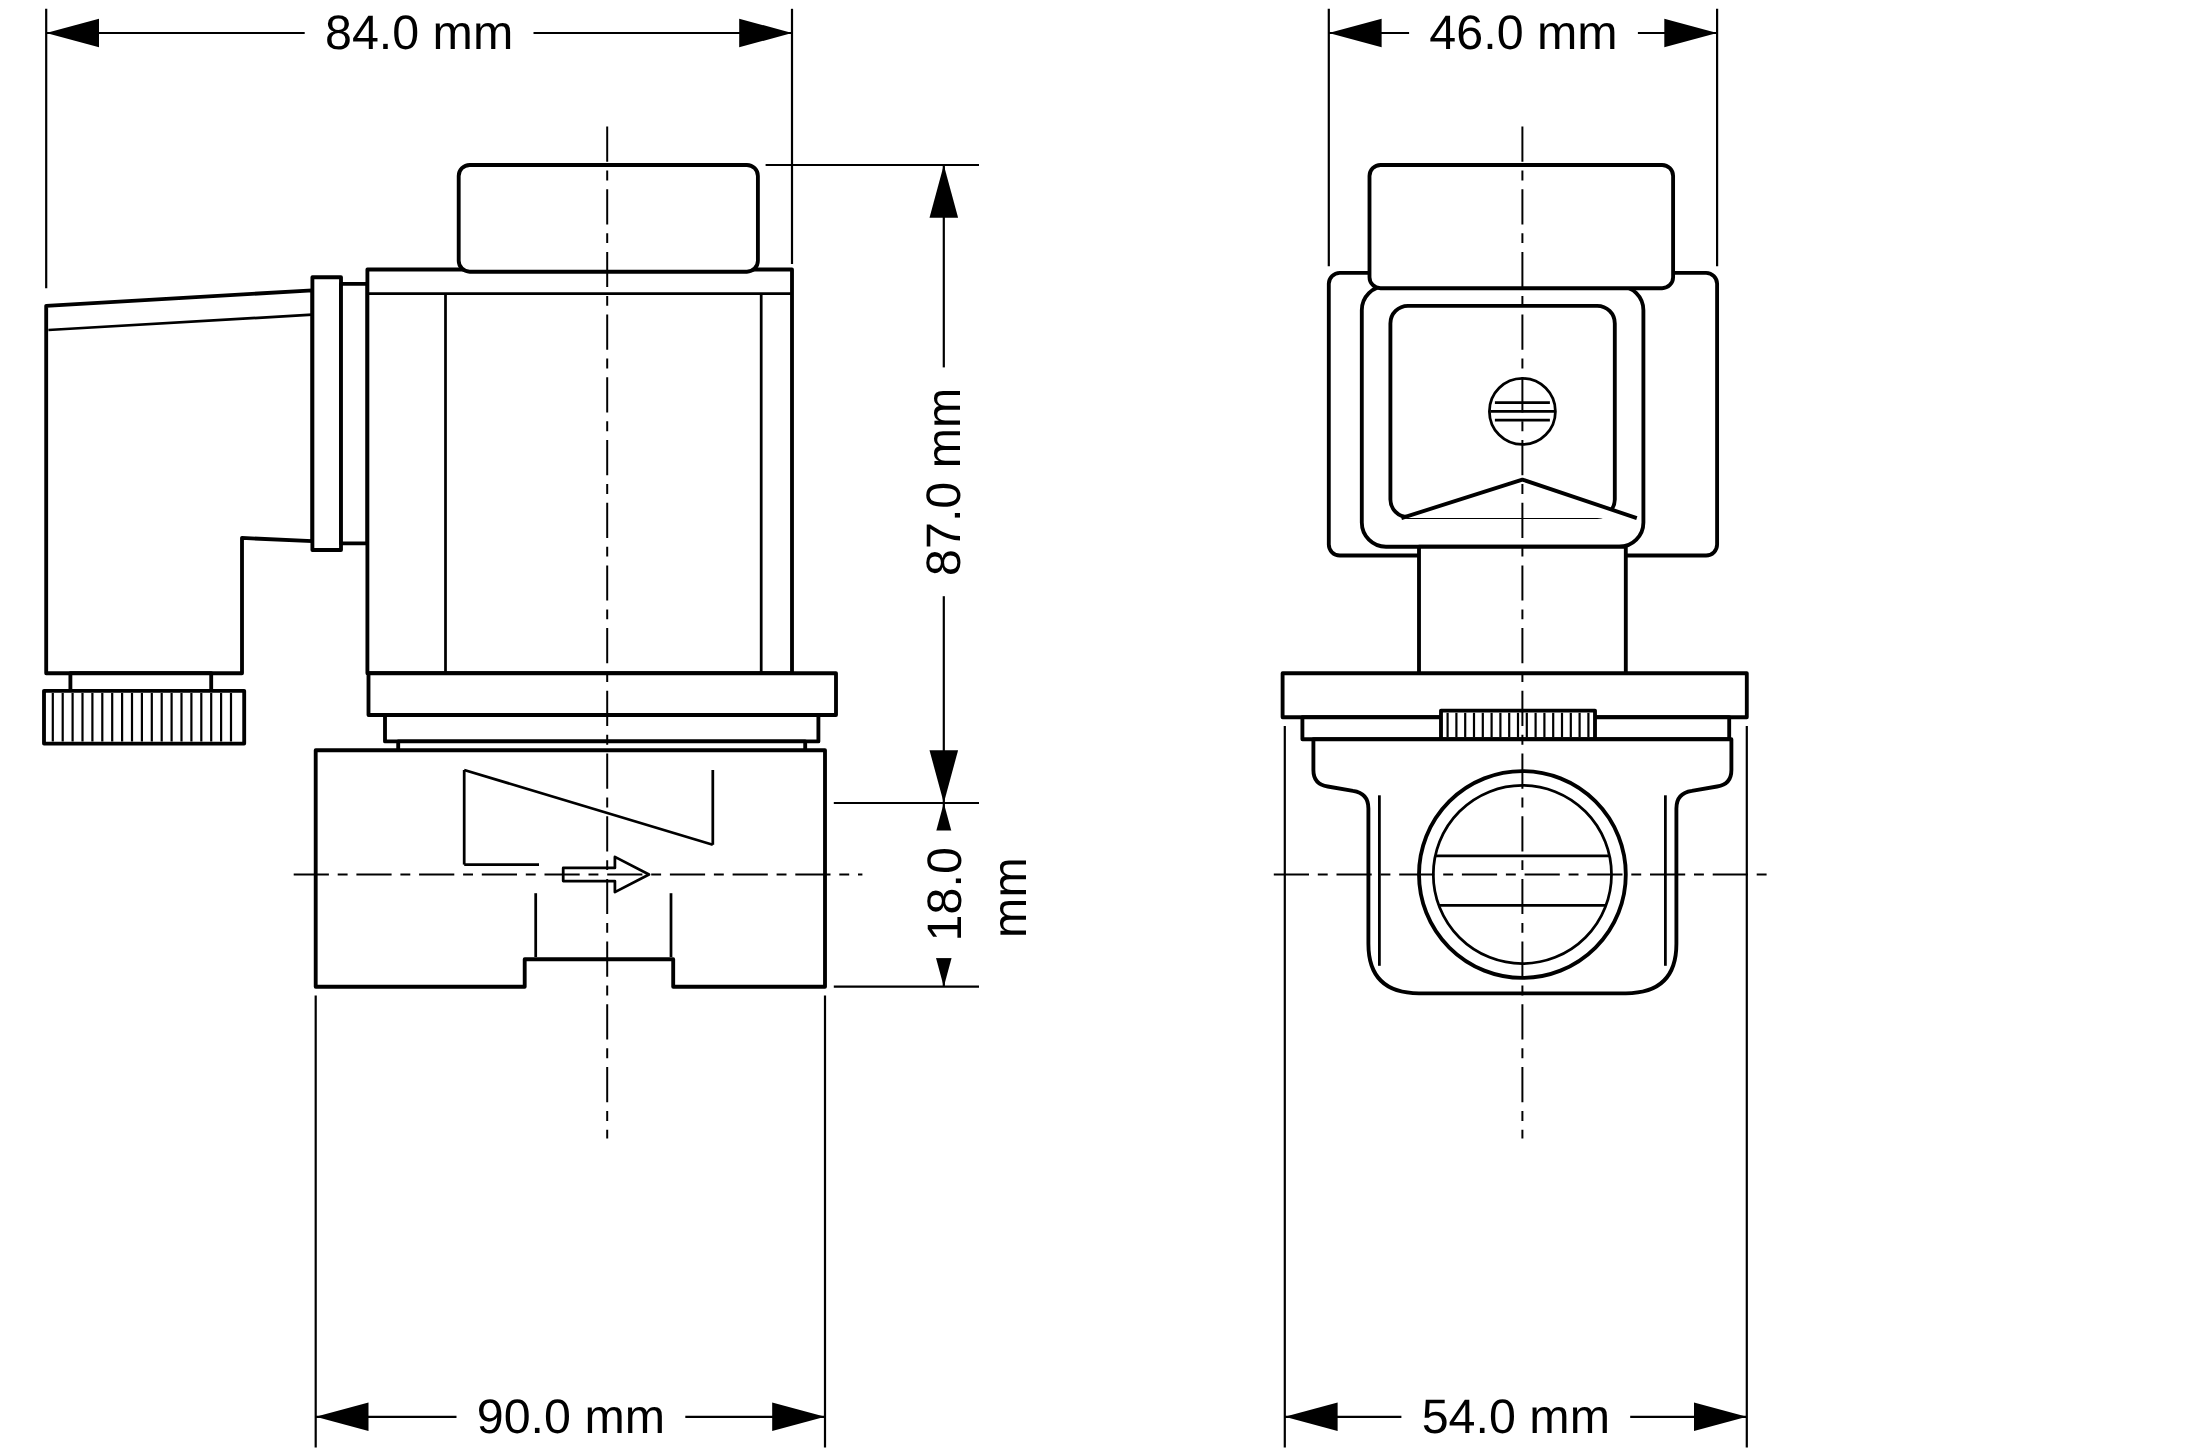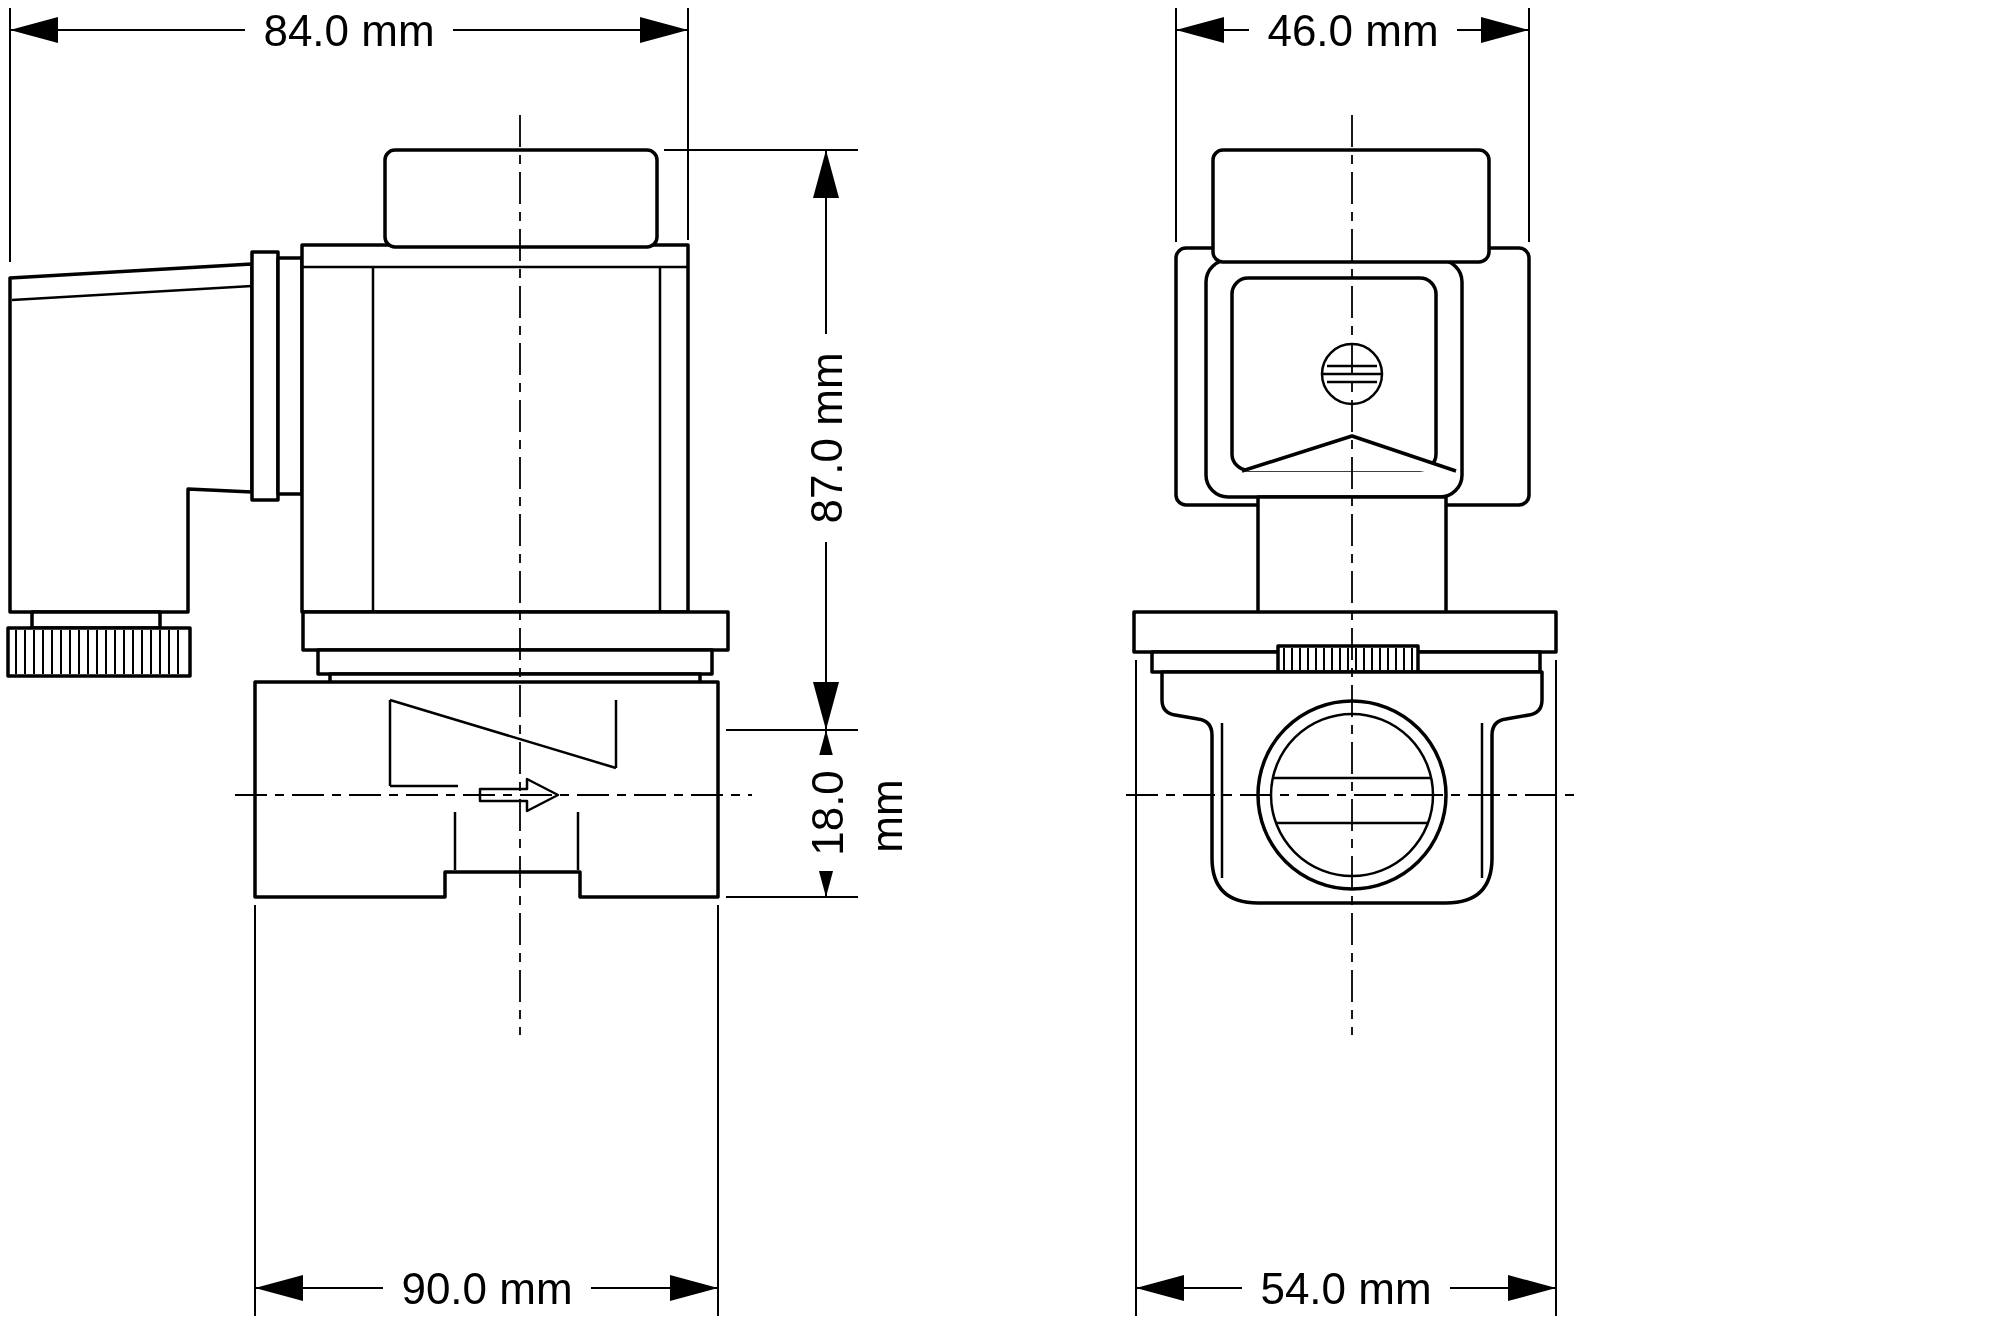--- a/index.html
+++ b/index.html
@@ -1,17 +1,17 @@
 <!DOCTYPE html>
 <html style="--line-color: #000000; --bg-color: #ffffff;"><head>
 <meta charset="utf-8">
 <style>
   :root { --line-color:#000000; --bg-color:#ffffff; }
   html,body { margin:0; padding:0; background:var(--bg-color); }
-  .drawing-canvas { width:1900px; height:1321px; background:var(--bg-color); overflow:hidden; }
+  .drawing-canvas { width:1900px; height:1321px; background:var(--bg-color); overflow:hidden;margin-left:32px; }
   svg { display:block; }
 
   .outline      { fill:var(--bg-color); stroke:var(--line-color); stroke-width:3.5; stroke-linejoin:round; }
   .outline-thin { fill:var(--bg-color); stroke:var(--line-color); stroke-width:2.5; stroke-linejoin:round; }
   .stroke-only  { fill:none; stroke:var(--line-color); stroke-width:3.5; stroke-linejoin:round; }
   .detail       { fill:none; stroke:var(--line-color); stroke-width:2.5; }
   .fill-only    { fill:var(--bg-color); stroke:none; }
   [data-hatch] line { stroke:var(--line-color); stroke-width:2; }
   .centerline   { fill:none; stroke:var(--line-color); stroke-width:1.8; stroke-dasharray:32 8 9 8; }
   .dim-line     { fill:none; stroke:var(--line-color); stroke-width:2; }

